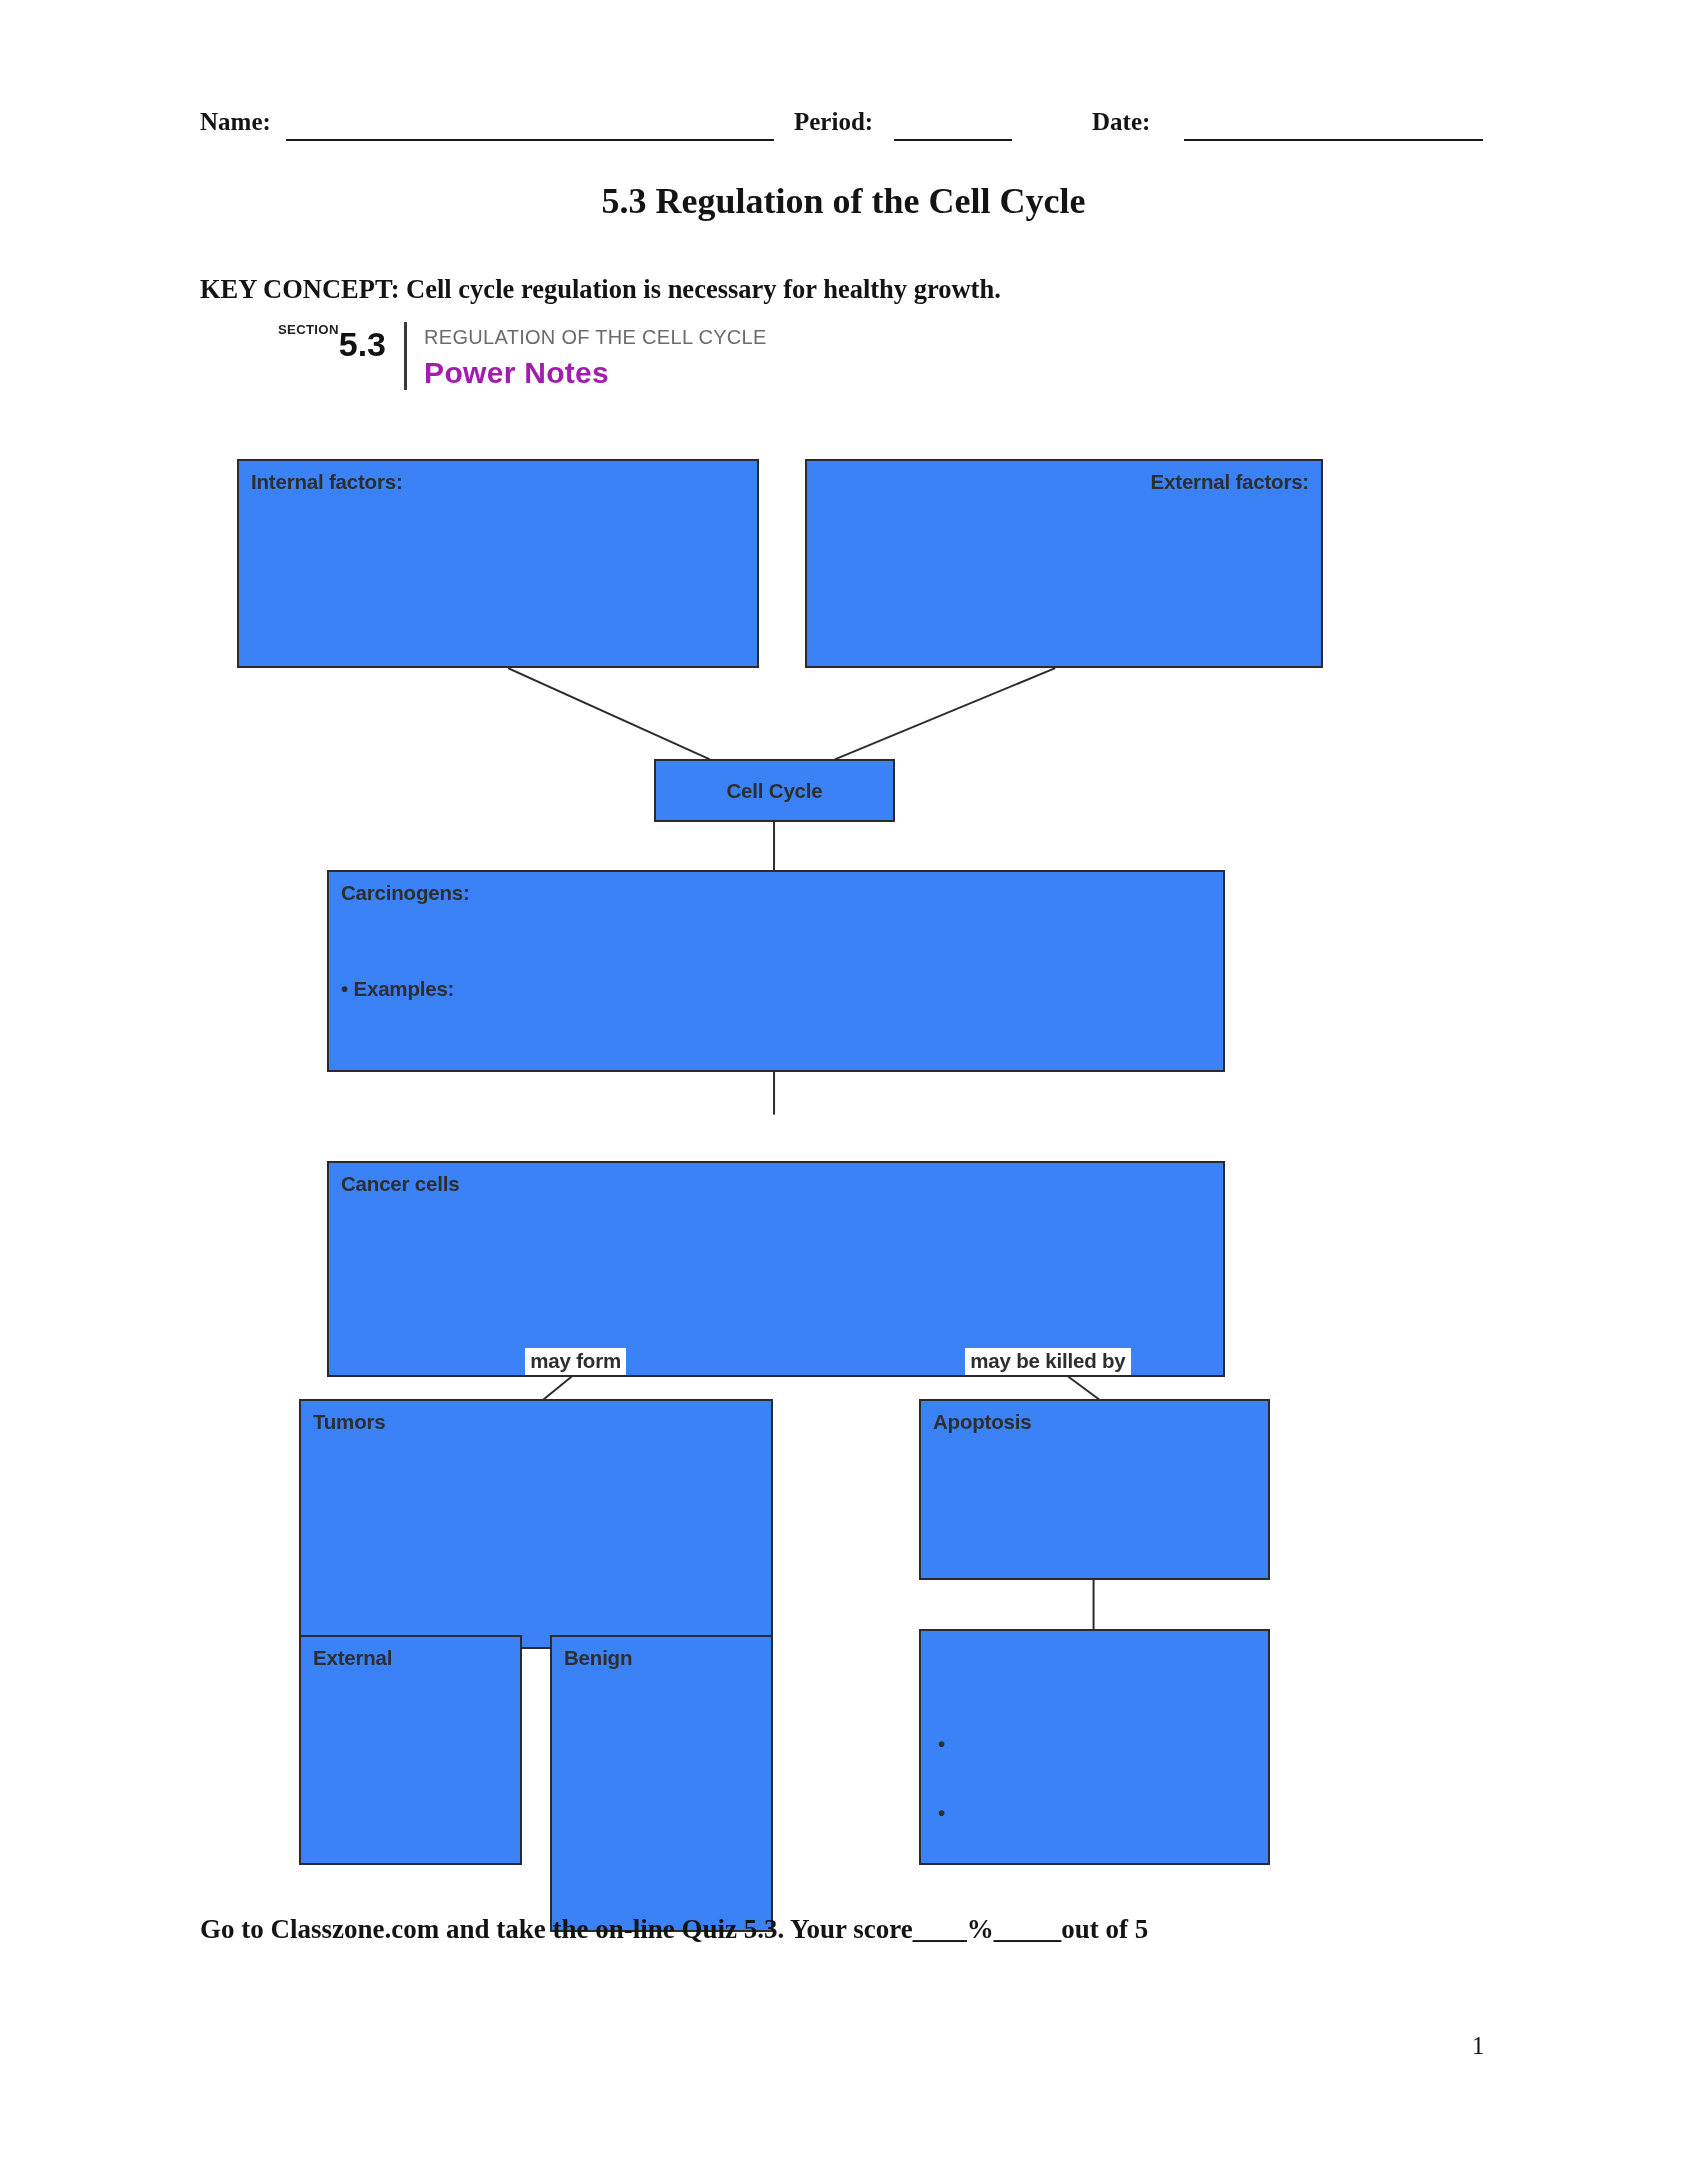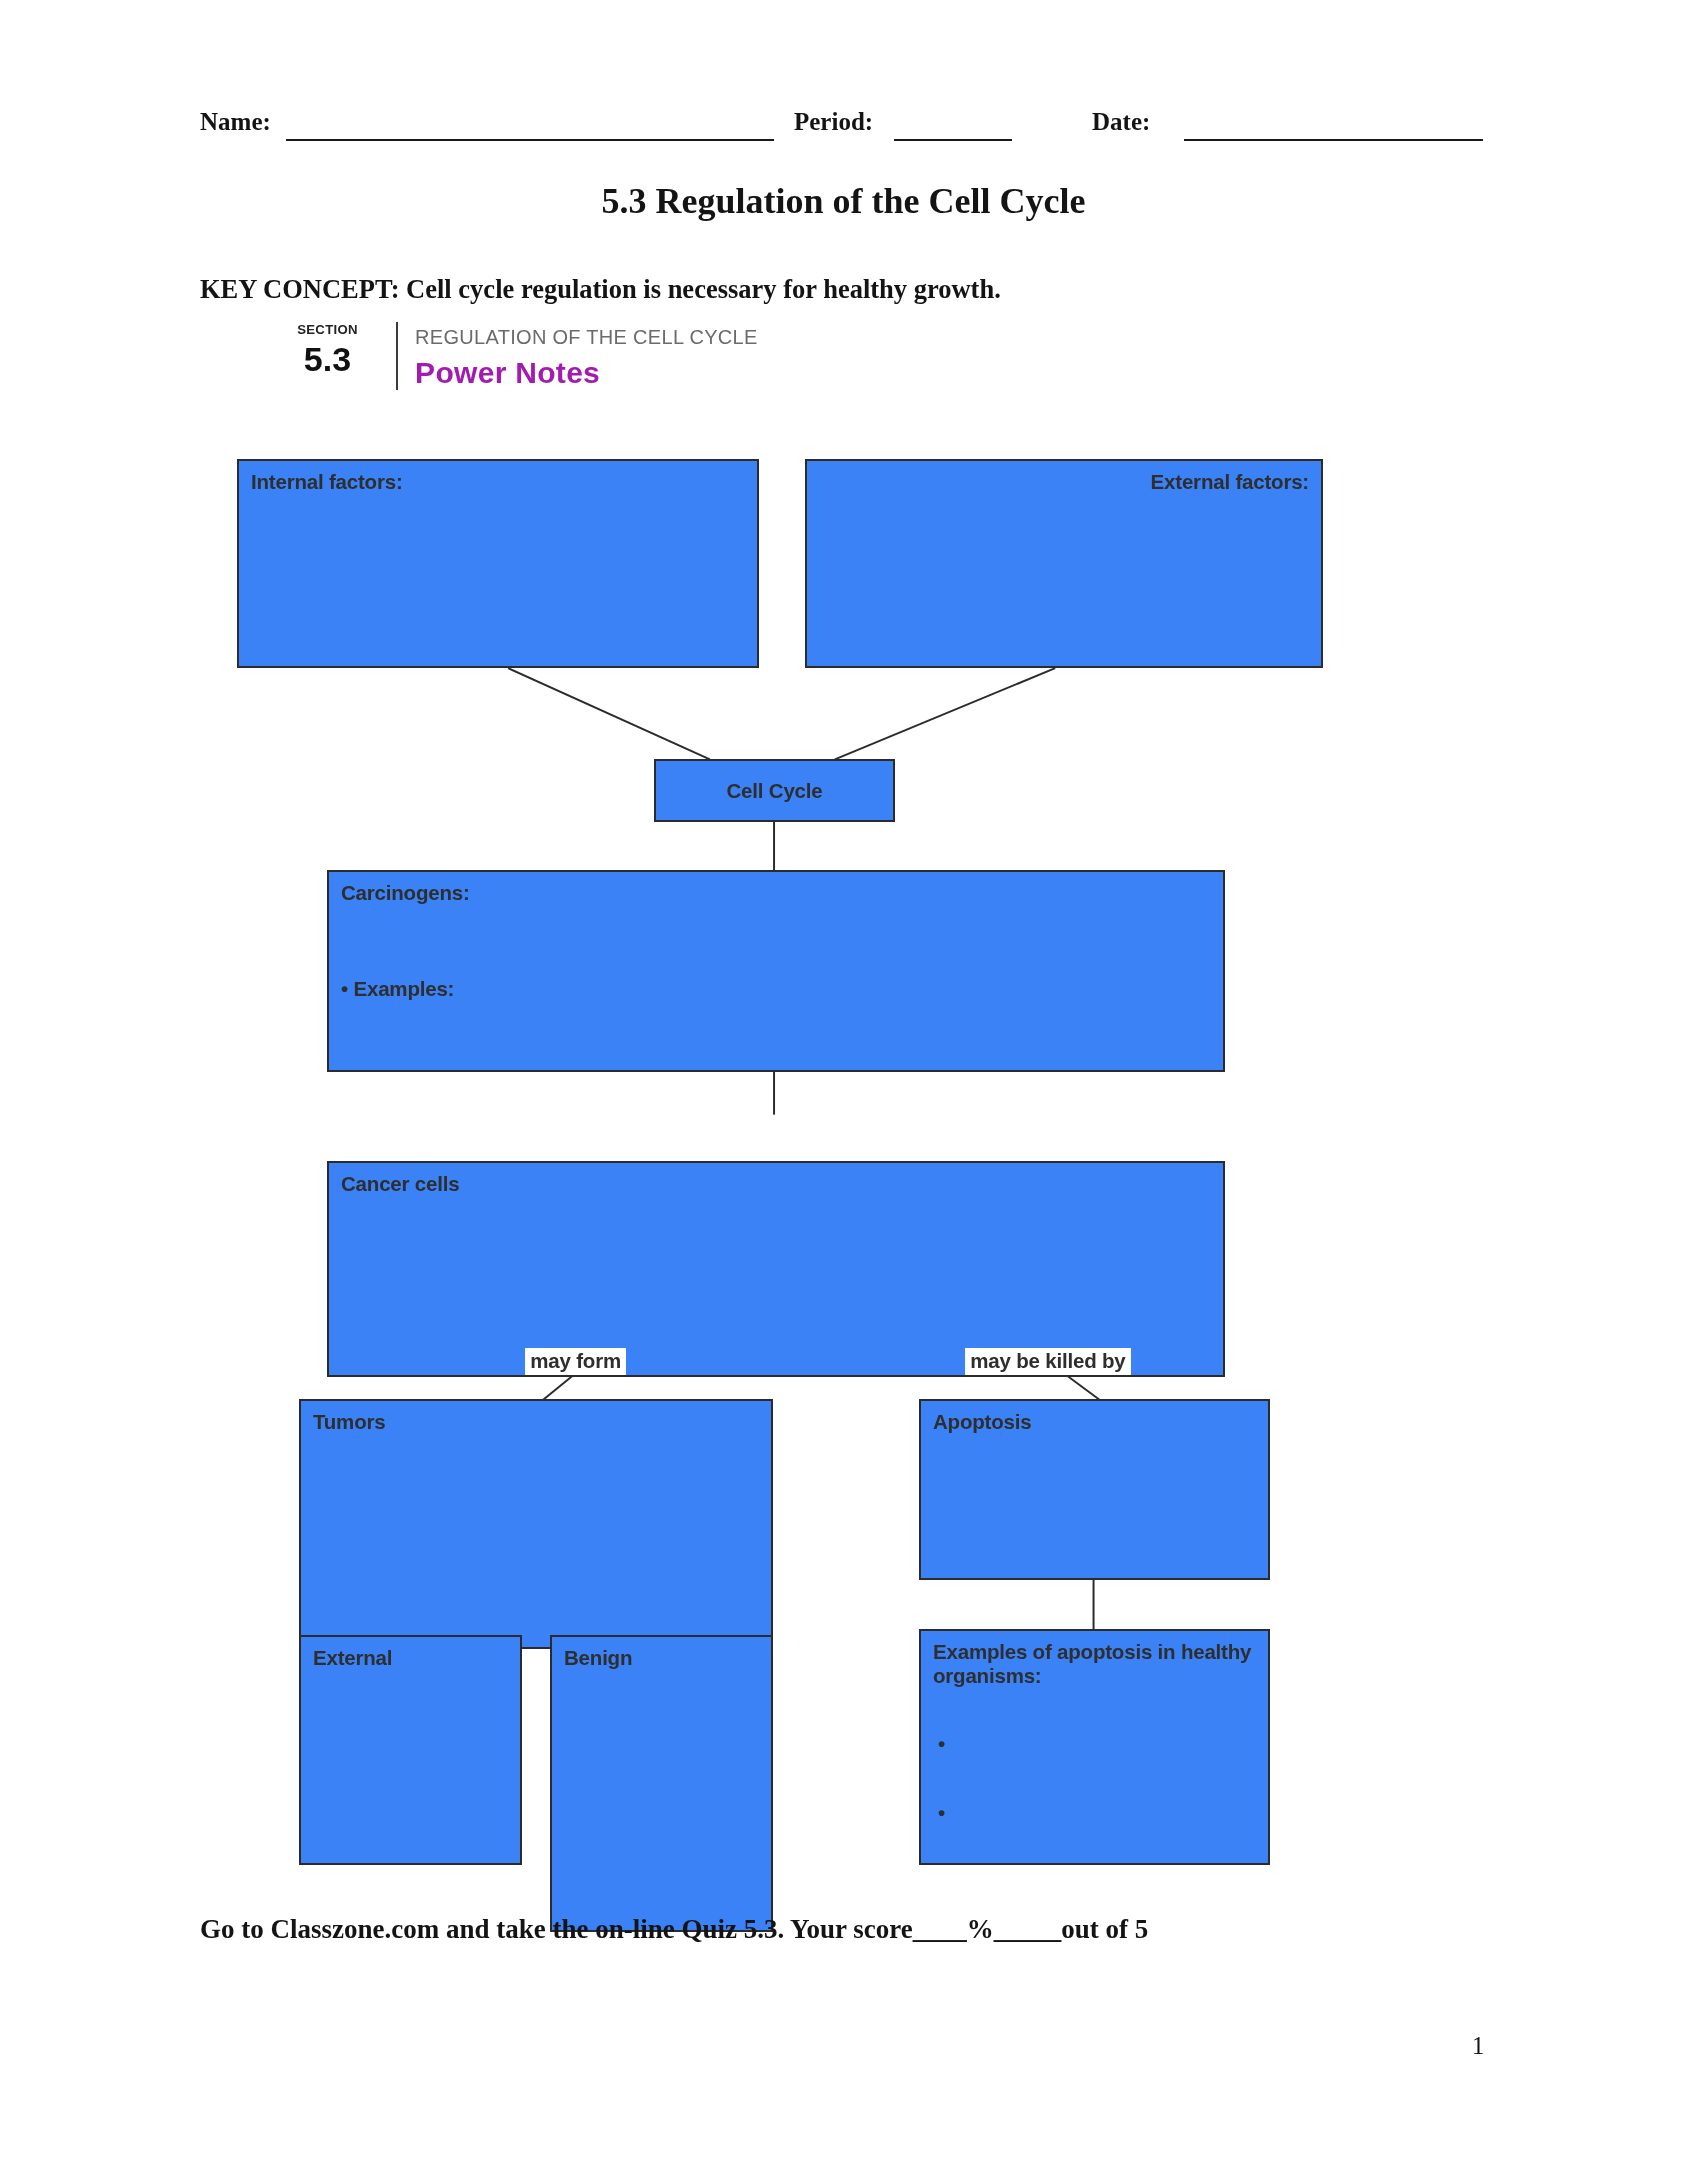--- a/index.html
+++ b/index.html
@@ -44,22 +44,22 @@
   
   .badge{
     position:absolute;
     left:278px; top:322px;
     display:flex;
     align-items:stretch;
     font-family:"Liberation Sans", sans-serif;
   }
   .badge-col1{
     display:flex;
-    flex-direction:column;
-    align-items:center;
+    flex-direction:row;
+    align-items:flex-start;
     padding-right:18.5px;
     min-width:99px;
   }
   .badge-eyebrow{
     font-size:13.2px;
     font-weight:bold;
     letter-spacing:0.3px;
     color:#222;
   }
   .badge-number{
@@ -228,21 +228,20 @@
 
   <div class="dbox" style="left:299px; top:1635px; width:223px; height:230px;">
     <div class="lbl">External</div>
   </div>
 
   <div class="dbox" style="left:550px; top:1635px; width:223px; height:297px;">
     <div class="lbl">Benign</div>
   </div>
 
   <div class="dbox" style="left:919px; top:1629px; width:351px; height:236px;">
-    <div class="lbl">Examples of apoptosis in healthy organisms:</div>
     <div class="inner-note" style="left:17px; top:101px;">•</div>
     <div class="inner-note" style="left:17px; top:170px;">•</div>
   </div>
 
   <div class="quiz-line">Go to Classzone.com and take the on-line Quiz 5.3.  Your score____%_____out of 5</div>
   <div class="page-number">1</div>
 
 </div>
 
 

